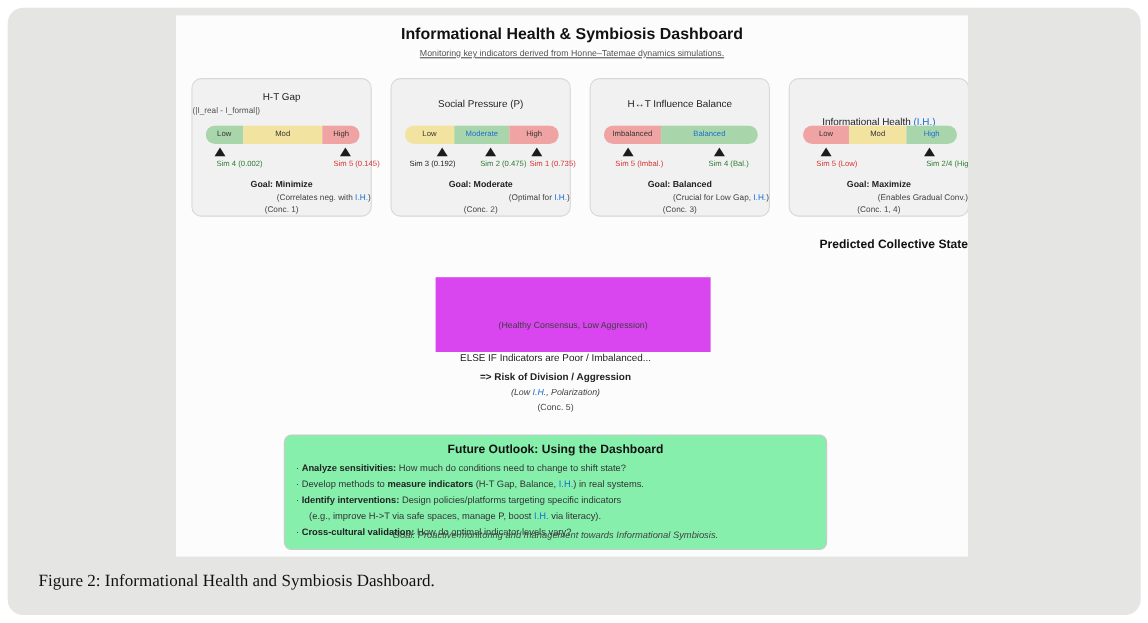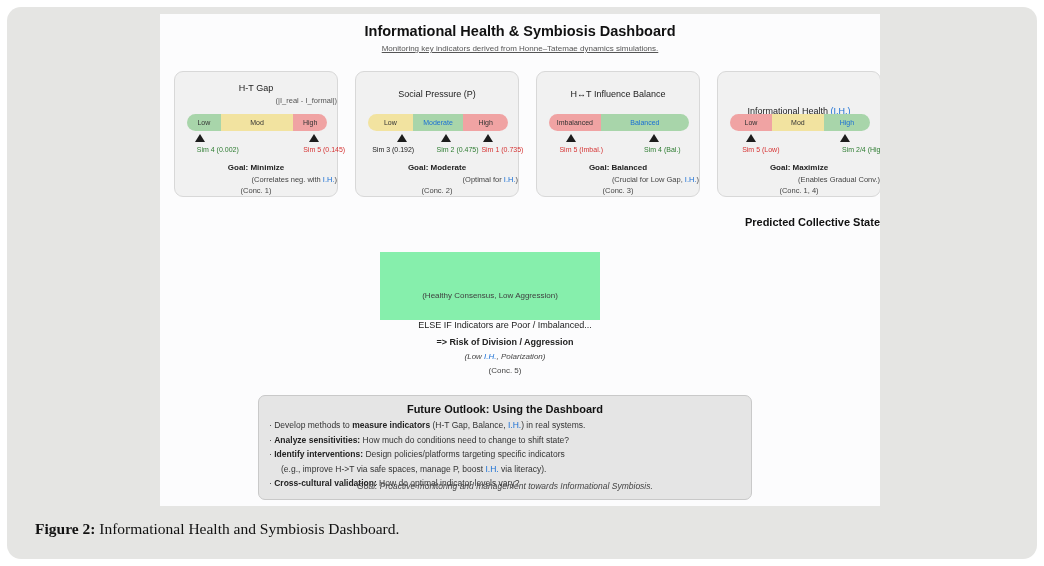--- a/index.html
+++ b/index.html
@@ -5,56 +5,56 @@
   * { margin:0; padding:0; box-sizing:border-box; }
   html,body { width:1044px; height:566px; background:#ffffff; font-family:"Liberation Sans", sans-serif; }
   .panel { position:absolute; left:7px; top:7px; width:1030px; height:552px; background:#e5e5e3; border-radius:14px; }
   .dash { position:absolute; left:153px; top:7px; width:720px; height:492px; background:#fcfcfd; overflow:hidden; }
 
   .dash-title { position:absolute; top:9px; left:0; width:100%; text-align:center; font-size:14.5px; font-weight:bold; color:#111; }
   .dash-subtitle { position:absolute; top:30px; left:0; width:100%; text-align:center; font-size:8px; color:#555;text-decoration:underline; }
 
   .card { position:absolute; top:57px; width:164px; height:126px; background:#f1f1f1; border:1px solid #d8d8d8; border-radius:9px; }
   .card-title { position:absolute; top:11px; width:100%; text-align:center; font-size:9px; font-weight:500; color:#222; }
-  .card-formula { position:absolute; top:24px; width:100%; text-align:right; font-size:7.5px; color:#555; }
+  .card-formula { position:absolute; top:24px; width:100%; text-align:left; font-size:7.5px; color:#555; }
   .gauge { position:absolute; top:42px; left:12px; width:140px; height:17px; display:flex; border-radius:9px; overflow:hidden; }
   .zone { display:flex; align-items:center; justify-content:center; font-size:7px; color:#333; }
   .z-green { background:#a8d5aa; }
   .z-yellow { background:#f2e3a0; }
   .z-red { background:#f0a3a3; }
   .marker-area { position:absolute; top:62px; left:12px; width:140px; height:24px; }
   .tri { position:absolute; top:0; width:0; height:0; border-left:5px solid transparent; border-right:5px solid transparent; border-bottom:8px solid #1c1c1c; transform:translateX(-50%); }
   .mlabel { position:absolute; top:12px; font-size:7px; white-space:nowrap; transform:translateX(-50%); color:#222; }
   .mlabel.anchor-left { transform:none; }
   .green { color:#2e7d32; }
   .red { color:#d63434; }
   .blue { color:#1a6fd4; }
   .card-goal { position:absolute; top:91px; width:100%; text-align:center; font-size:8px; font-weight:bold; color:#222; }
   .card-note { position:absolute; top:103px; width:100%; text-align:right; font-size:7.5px; color:#444; white-space:nowrap; }
   .card-conc { position:absolute; top:114px; width:100%; text-align:center; font-size:7.5px; color:#444; }
 
   .state-heading { position:absolute; top:202px; left:0; width:100%; text-align:right; font-size:11px; font-weight:bold; color:#111; }
-  .state-box { position:absolute; top:238px; left:220px; width:220px; height:68px; background:#86efac; }
+  .state-box { position:absolute; top:238px; left:236px; width:250px; height:68px; background:#d946ef; }
   .state-box-note { position:absolute; top:39px; left:0; width:100%; text-align:center; font-size:8px; color:#3e3e3e; }
   .state-lines { position:absolute; top:306px; left:195px; width:300px; text-align:center; color:#222; }
   .state-else { font-size:9px; margin-bottom:7px; }
   .state-risk { font-size:9px; font-weight:bold; margin-bottom:5px; }
   .state-note2 { font-size:8px; color:#444; margin-bottom:5px;font-style:italic; }
   .state-conc { font-size:8px; color:#444; }
 
-  .outlook { position:absolute; top:381px; left:98px; width:494px; height:105px; background:#e5e5e5; border:1px solid #c9c9c9; border-radius:7px; }
+  .outlook { position:absolute; top:381px; left:98px; width:494px; height:105px; background:#86efac; border:1px solid #c9c9c9; border-radius:7px; }
   .outlook-title { position:absolute; top:7px; width:100%; text-align:center; font-size:11px; font-weight:bold; color:#111; }
   .outlook-list { position:absolute; top:24px; left:10px; right:8px; font-size:8.5px; color:#333; }
   .outlook-list .row { margin-bottom:4.5px; white-space:nowrap; }
   .outlook-list .row.indent { padding-left:12px; }
   .outlook-list b { color:#222; }
   .outlook-goal { position:absolute; top:85px; width:100%; text-align:center; font-size:8.5px; font-style:italic; color:#444; }
 
   .caption { position:absolute; left:28px; top:513px; font-family:"Liberation Serif", serif; font-size:15.5px; color:#111; }
-  .caption .cap-label { font-weight:bold; }
+  .caption .cap-label { font-weight:normal; }
 </style>
 </head>
 <body>
 
 <div class="panel">
   <div class="dash">
 
     <div class="dash-title">Informational Health &amp; Symbiosis Dashboard</div>
     <div class="dash-subtitle">Monitoring key indicators derived from Honne–Tatemae dynamics simulations.</div>
 
@@ -161,22 +161,22 @@
     <div class="state-lines">
       <div class="state-else">ELSE IF Indicators are Poor / Imbalanced...</div>
       <div class="state-risk">=&gt; Risk of Division / Aggression</div>
       <div class="state-note2"><span>(Low </span><span class="blue">I.H.</span><span>, Polarization)</span></div>
       <div class="state-conc">(Conc. 5)</div>
     </div>
 
     <div class="outlook">
       <div class="outlook-title">Future Outlook: Using the Dashboard</div>
       <div class="outlook-list">
+        <div class="row"><span>·</span> <b>Analyze sensitivities:</b><span> How much do conditions need to change to shift state?</span></div>
         <div class="row"><span>·</span> <span>Develop methods to </span><b>measure indicators</b><span> (H-T Gap, Balance, </span><span class="blue">I.H.</span><span>) in real systems.</span></div>
-        <div class="row"><span>·</span> <b>Analyze sensitivities:</b><span> How much do conditions need to change to shift state?</span></div>
         <div class="row"><span>·</span> <b>Identify interventions:</b><span> Design policies/platforms targeting specific indicators</span></div>
         <div class="row indent"><span>(e.g., improve H-&gt;T via safe spaces, manage P, boost </span><span class="blue">I.H.</span><span> via literacy).</span></div>
         <div class="row"><span>·</span> <b>Cross-cultural validation:</b><span> How do optimal indicator levels vary?</span></div>
       </div>
       <div class="outlook-goal">Goal: Proactive monitoring and management towards Informational Symbiosis.</div>
     </div>
 
   </div>
 
   <div class="caption">

